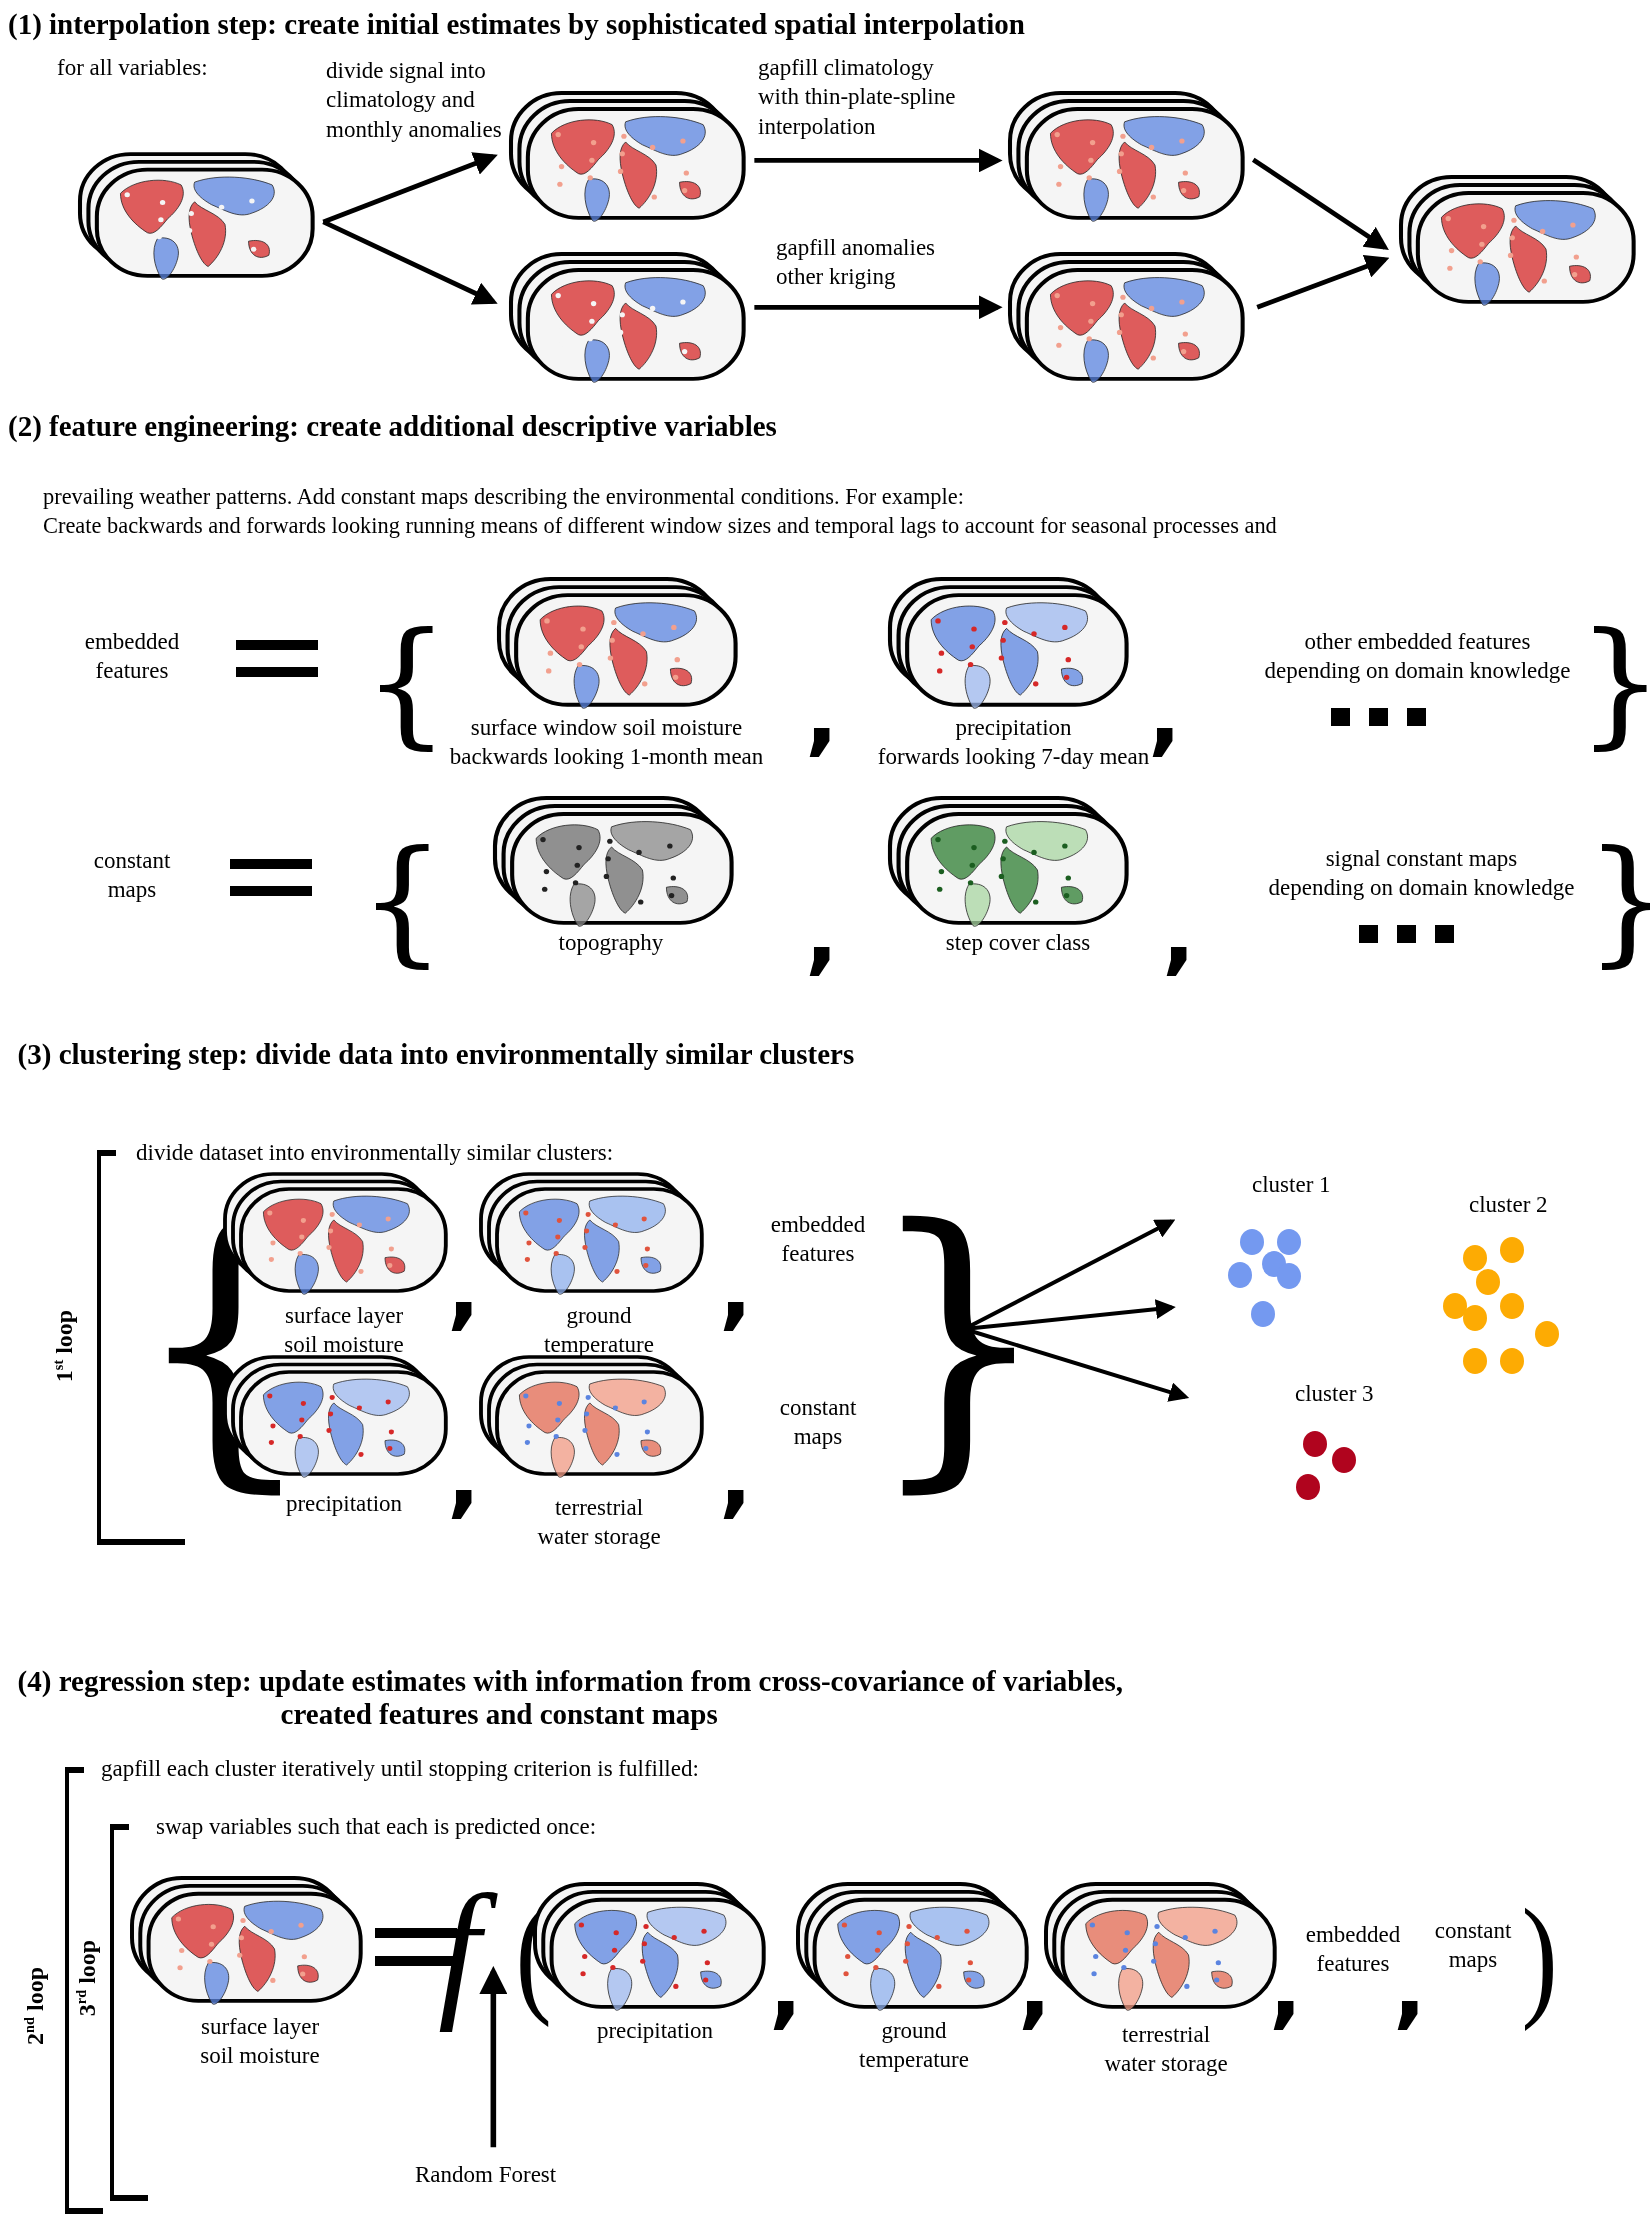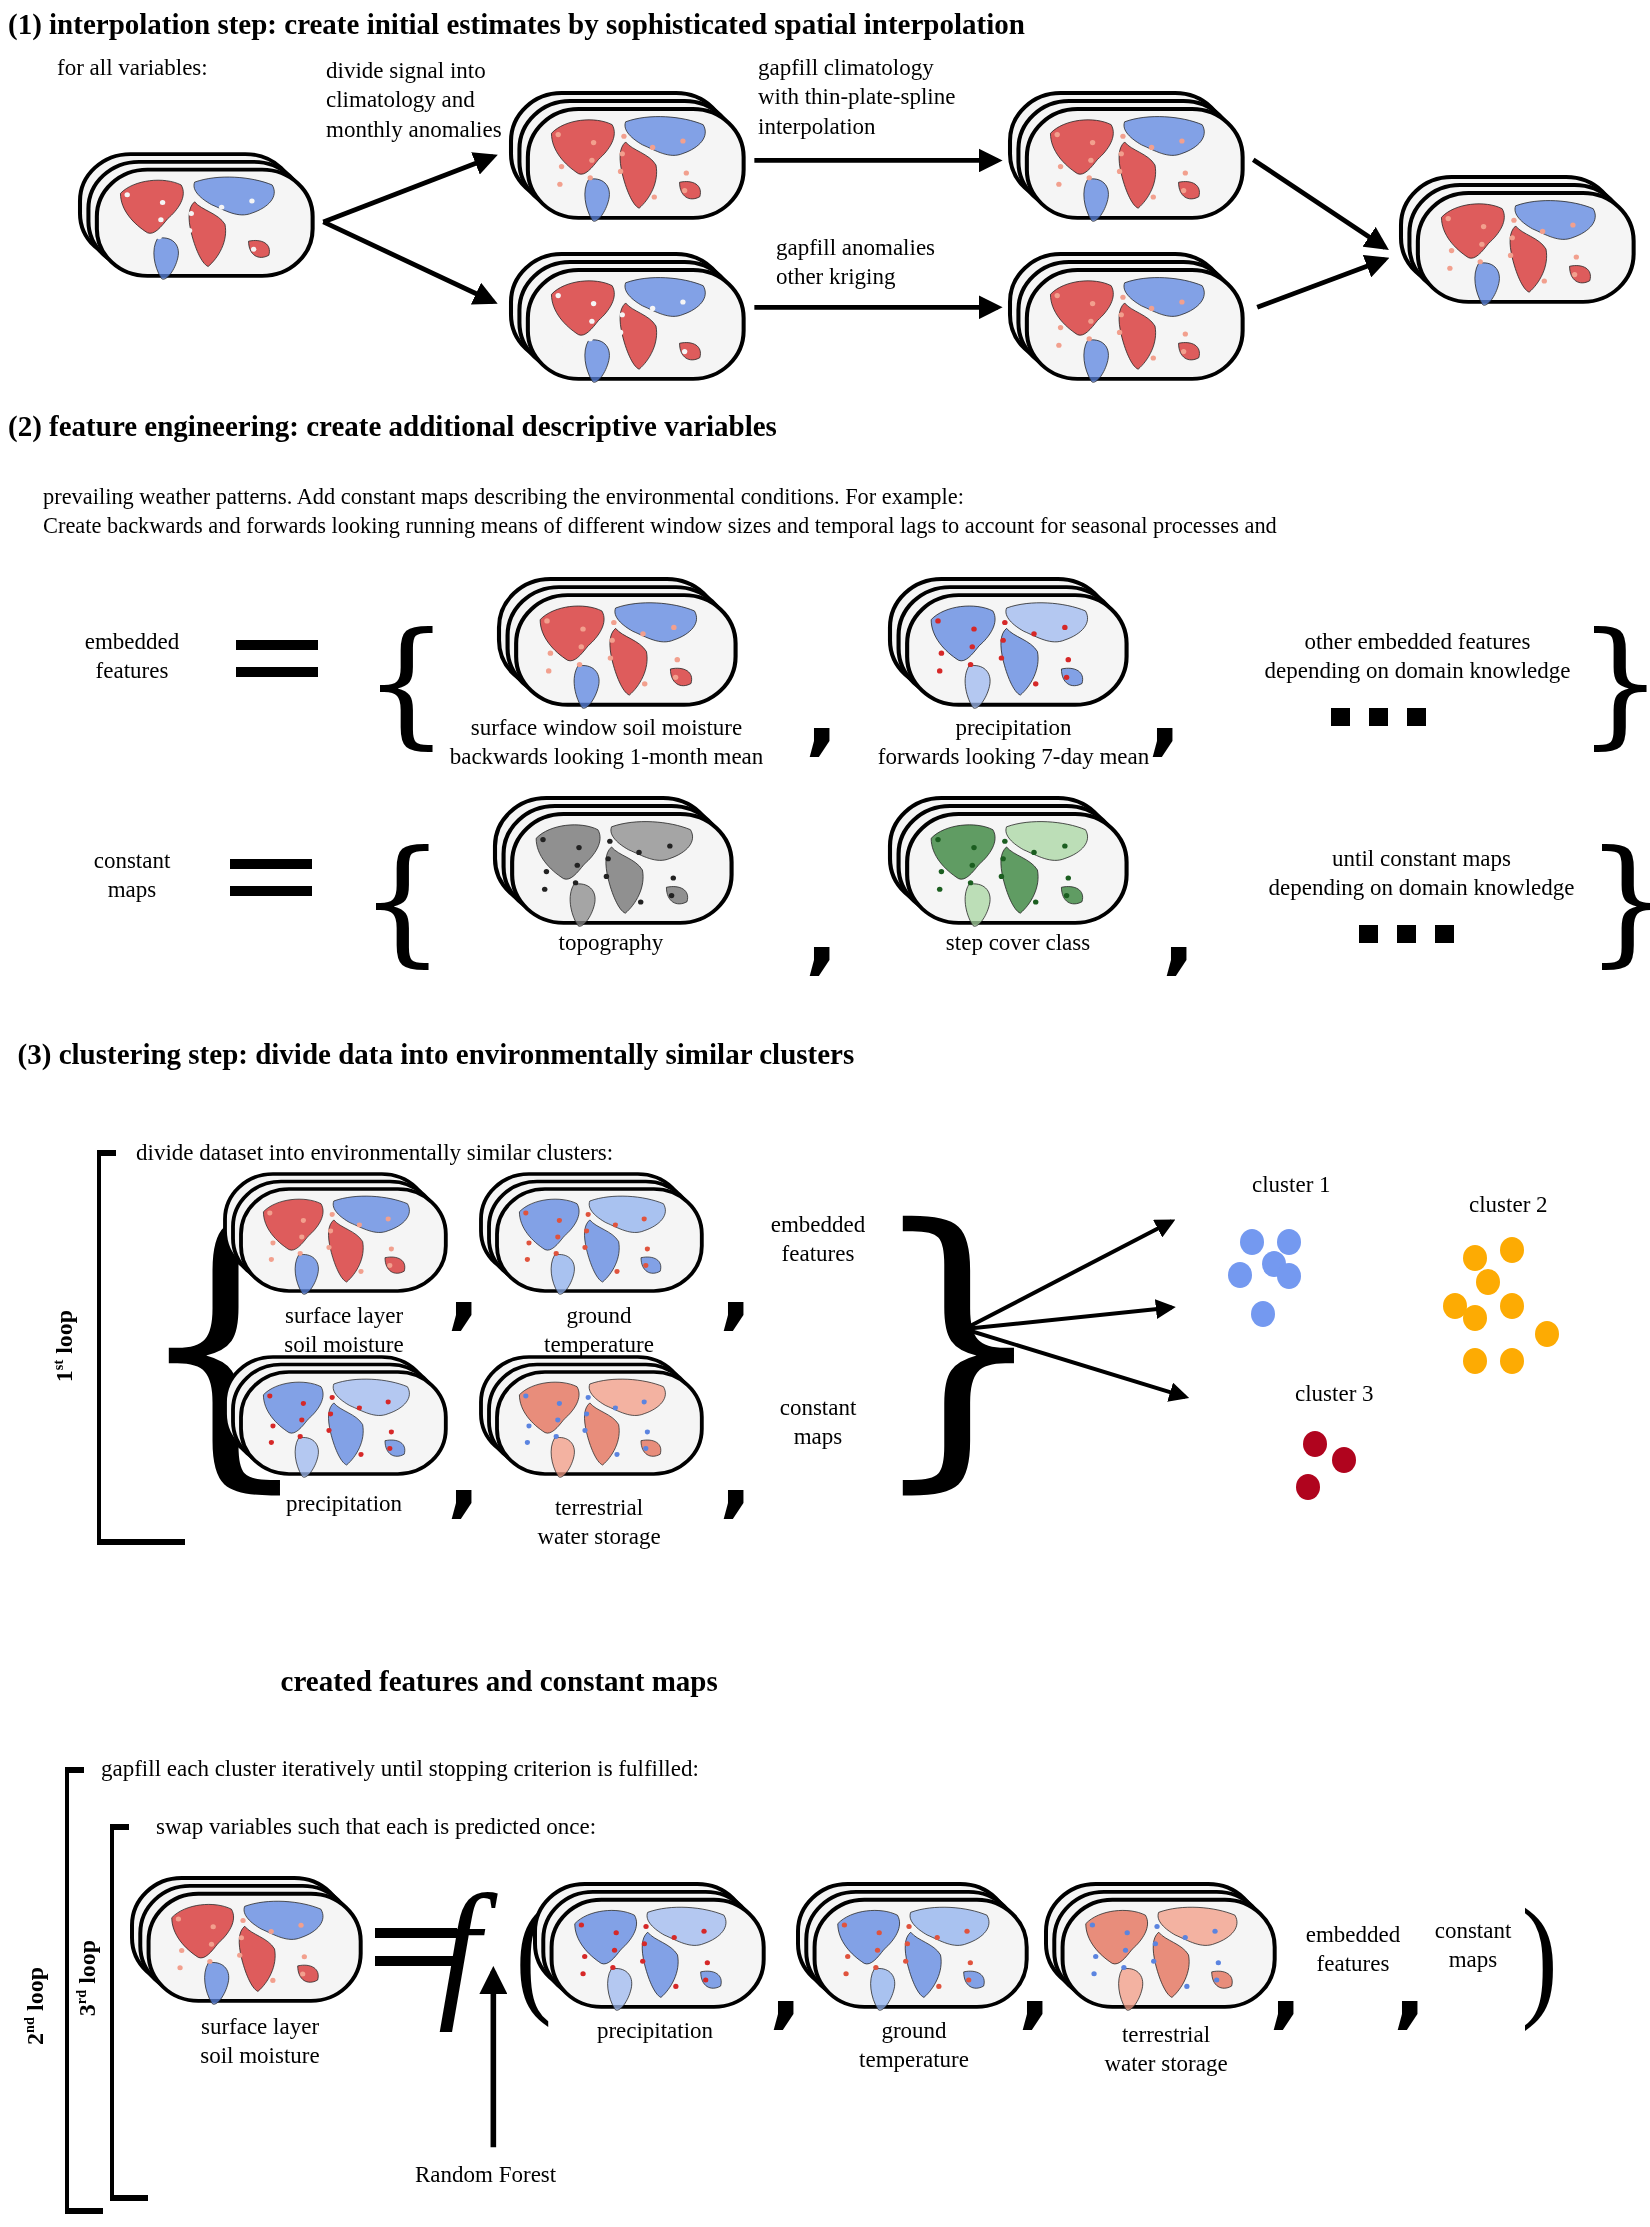--- a/index.html
+++ b/index.html
@@ -385,21 +385,21 @@
         <circle cx="75" cy="55" r="1.6" fill="#1b5e20"></circle>
         <circle cx="20" cy="36" r="1.6" fill="#1b5e20"></circle>
         <circle cx="57" cy="17" r="1.6" fill="#1b5e20"></circle>
         <circle cx="94" cy="40" r="1.6" fill="#1b5e20"></circle>
         <circle cx="39" cy="21" r="1.6" fill="#1b5e20"></circle>
       </g>
     </svg></div>
 <div class="abs t c" style="left:902px;top:928px;width:232px;">step cover class</div>
 <div class="comma" style="left:1162px;top:890px;font-size:88px;">,</div>
 <div class="abs t c" style="left:1218px;top:844px;width:407px;">
-  <div>until constant maps</div>
+  <div>signal constant maps</div>
   <div>depending on domain knowledge</div>
 </div>
 <div class="dots" style="left:1359px;top:925px;">
     <span></span>
     <span></span>
     <span></span>
   </div>
 <div class="brace" style="left:1585px;top:833px;font-size:136px;">}</div>
 
 <div class="abs h" style="left:17.6px;top:1038px;">(3) clustering step: divide data into environmentally similar clusters</div>
@@ -577,20 +577,21 @@
     <div class="dot" style="left: 1500px; top: 1293px; width: 24px; height: 26px; background: rgb(253, 171, 3);"></div>
     <div class="dot" style="left: 1535px; top: 1321px; width: 24px; height: 26px; background: rgb(253, 171, 3);"></div>
     <div class="dot" style="left: 1463px; top: 1348px; width: 24px; height: 26px; background: rgb(253, 171, 3);"></div>
     <div class="dot" style="left: 1500px; top: 1348px; width: 24px; height: 26px; background: rgb(253, 171, 3);"></div>
     <div class="dot" style="left: 1303px; top: 1431px; width: 24px; height: 26px; background: rgb(176, 4, 30);"></div>
     <div class="dot" style="left: 1332px; top: 1447px; width: 24px; height: 26px; background: rgb(176, 4, 30);"></div>
     <div class="dot" style="left: 1296px; top: 1474px; width: 24px; height: 26px; background: rgb(176, 4, 30);"></div>
   </div>
 
 <div class="abs h" style="left:17.6px;top:1665px;">
+  <div>(4) regression step: update estimates with information from cross-covariance of variables,</div>
   <div style="padding-left:263px;">created features and constant maps</div>
 </div>
 <div class="loopbar" style="left:65px;top:1767px;height:447px;">
     <div class="top"></div>
     <div class="bot"></div>
   </div>
 <div class="vlabel" style="left:-4px;top:1992px;"><span>2<sup>nd</sup> loop</span></div>
 <div class="abs t" style="left:101px;top:1754px;text-align:center;">gapfill each cluster iteratively until stopping criterion is fulfilled:</div>
 <div class="loopbar" style="left:110px;top:1824px;height:377px;">
     <div class="top"></div>

